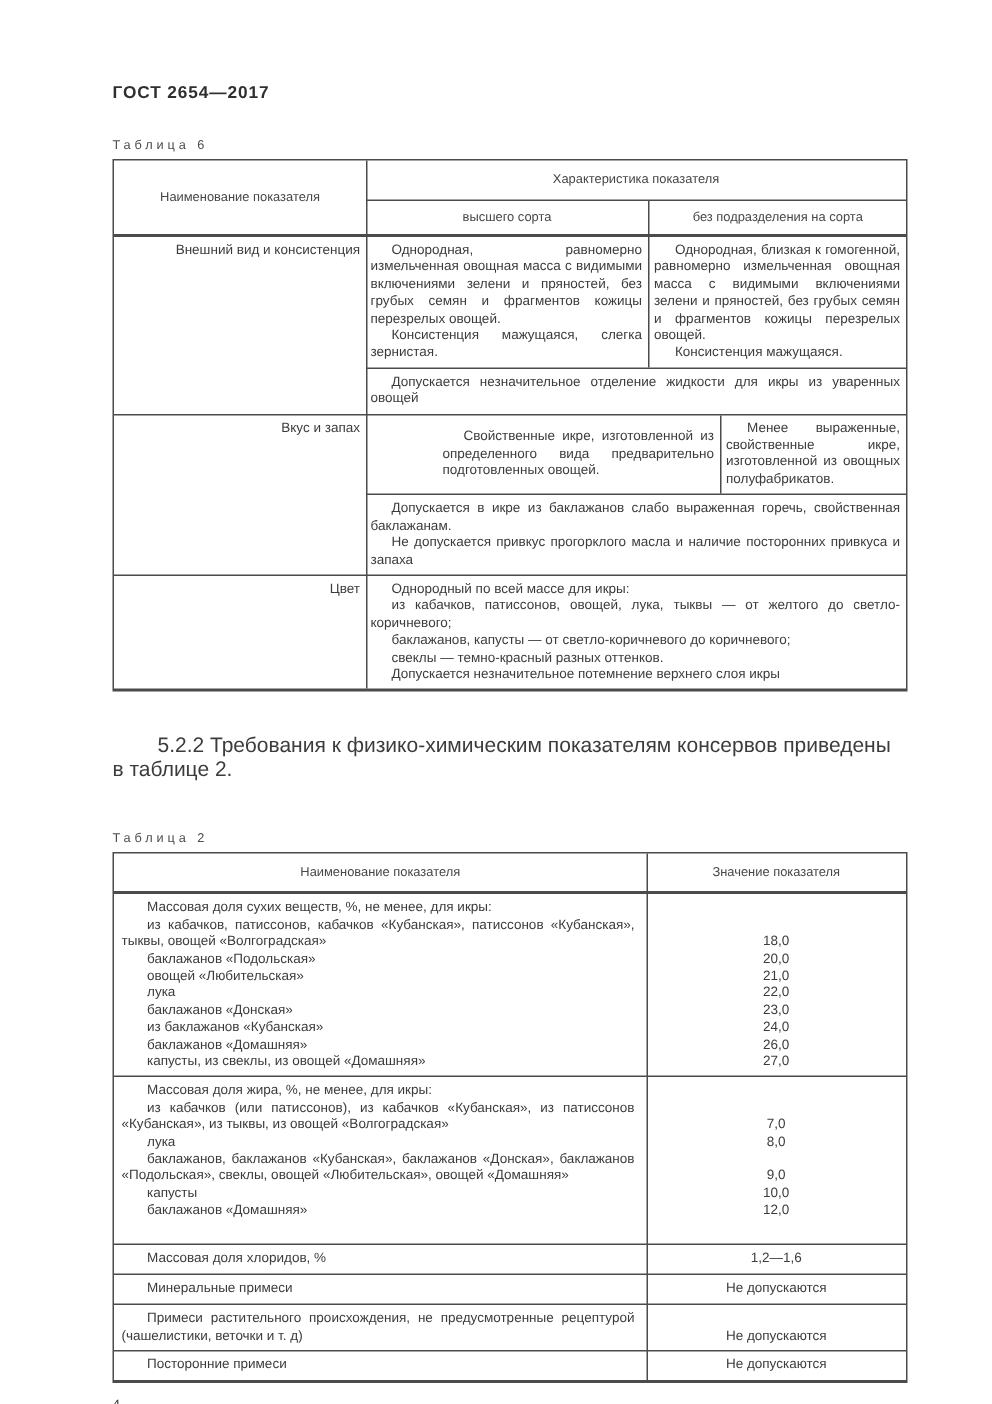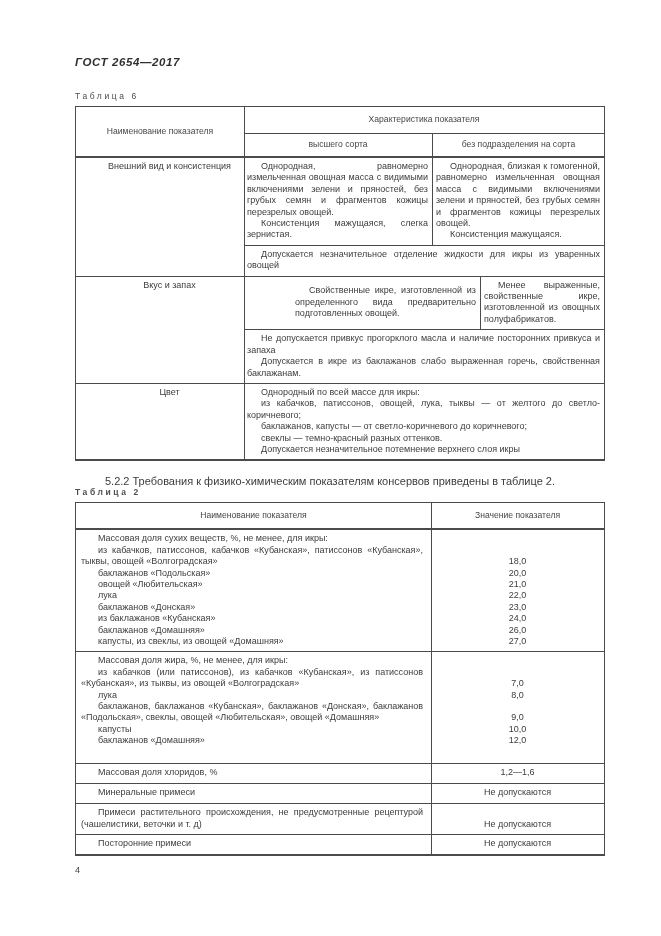--- a/index.html
+++ b/index.html
@@ -6,39 +6,39 @@
   body{
     width:661px;height:936px;
     font-family:"Liberation Sans","DejaVu Sans",sans-serif;
     color:#3c3c3c;
     position:relative;
   }
   .doc{padding:56px 56px 0 75px;}
   .content{width:530px;}
 
   .gost-code{
-    font-size:11.5px;font-weight:bold;letter-spacing:.6px;color:#2f2f2f;font-style:italic;
+    font-size:11.5px;font-weight:bold;letter-spacing:.6px;color:#2f2f2f;
   }
   .tbl-label{
     font-size:8.5px;letter-spacing:2.6px;color:#4d4d4d;
     margin-top:23px;margin-bottom:5px;
   }
-  .tbl-label.second{margin-top:0;font-weight:bold;}
+  .tbl-label.second{margin-top:33px;}
 
   
   .tbl{box-sizing:border-box;width:530px;
     border:1px solid #4b4b4b;border-bottom-width:2px;
     font-size:9px;line-height:11.4px;position:relative;
     text-rendering:optimizeLegibility;
   }
   .hc{display:flex;align-items:center;justify-content:center;
     text-align:center;font-size:8.6px;color:#474747;padding:2px 6px;box-sizing:border-box;}
   .cell{box-sizing:border-box;padding:3px 4px 4px 3px;}
   .cell p{margin:0;text-align:justify;text-indent:14px;hyphens:auto;-webkit-hyphens:auto;}
-  .name-cell p{text-align:center;text-indent:0;padding-left:20px;}
+  .name-cell p{text-align:right;text-indent:0;padding-left:20px;}
 
   
   .t1::before{ 
     content:"";position:absolute;left:168px;top:0;bottom:0;width:1px;background:#4b4b4b;z-index:2;
   }
   .t1-header{display:flex;align-items:stretch;border-bottom:2px solid #4b4b4b;}
   .t1-c1{width:168px;flex-shrink:0;box-sizing:border-box;}
   .t1-right{flex:1;display:flex;flex-direction:column;min-width:0;}
   .hdr-top{height:27px;border-bottom:1px solid #4b4b4b;}
   .hdr-sub{display:flex;flex:1;min-height:22px;align-items:stretch;}
@@ -64,21 +64,21 @@
   .t2-section{padding:3px 0 4px;}
   .t2-section + .t2-section{border-top:1px solid #4b4b4b;}
   .t2-item{display:flex;align-items:stretch;}
   .t2-text{width:355px;flex-shrink:0;box-sizing:border-box;padding:0 8px 0 5px;}
   .t2-text p{margin:0;text-align:justify;text-indent:17px;hyphens:auto;-webkit-hyphens:auto;}
   .t2-value{flex:1;display:flex;align-items:flex-end;justify-content:center;
     padding-bottom:0;box-sizing:border-box;min-width:0;}
   .s1{min-height:112px;}.s2{min-height:104px;}
   .s-small{min-height:12px;}
 
-  .para-522{font-size:11px;margin-top:14px;text-indent:30px;color:#3c3c3c;}
+  .para-522{font-size:14px;margin-top:27px;text-indent:30px;color:#3c3c3c;}
   .page-num{font-size:9px;margin-top:9px;color:#3c3c3c;}
 </style>
 </head>
 <body>
 
 <div class="doc">
 <div class="content">
 
   <div class="gost-code">ГОСТ  2654—2017</div>
 
@@ -124,22 +124,22 @@
       <div class="t1-right">
         <div class="t1-sub mh-sub2">
           <div class="t1-c2 cell">
             <p>Свойственные икре, изготовленной из определенного вида предварительно подготовленных овощей.</p>
           </div>
           <div class="t1-c3 cell">
             <p>Менее выраженные, свойственные икре, изготовленной из овощных полуфабрикатов.</p>
           </div>
         </div>
         <div class="t1-note cell mh-note2">
+          <p>Допускается в икре из баклажанов слабо выраженная горечь, свойственная баклажанам.</p>
           <p>Не допускается привкус прогорклого масла и наличие посторонних привкуса и запаха</p>
-          <p>Допускается в икре из баклажанов слабо выраженная горечь, свойственная баклажанам.</p>
         </div>
       </div>
     </div>
 
     <div class="t1-row">
       <div class="t1-c1 cell name-cell">
         <p>Цвет</p>
       </div>
       <div class="t1-right">
         <div class="cell mh-merged">

